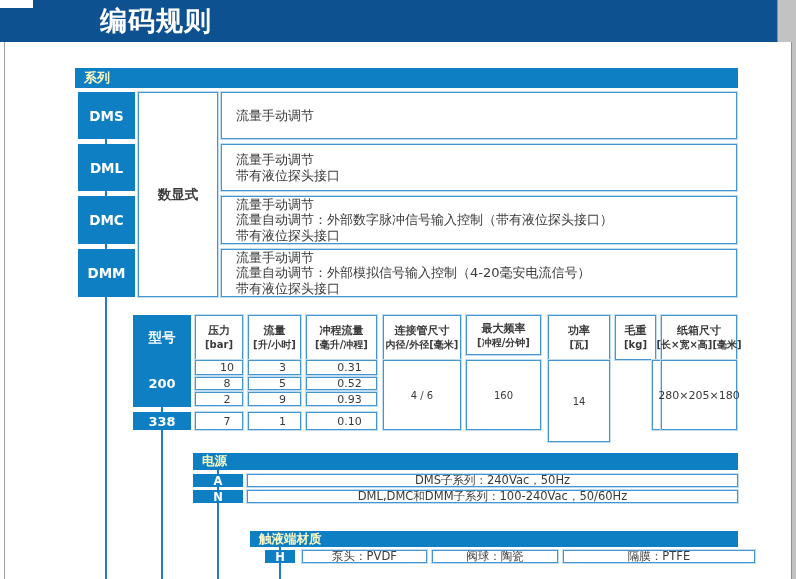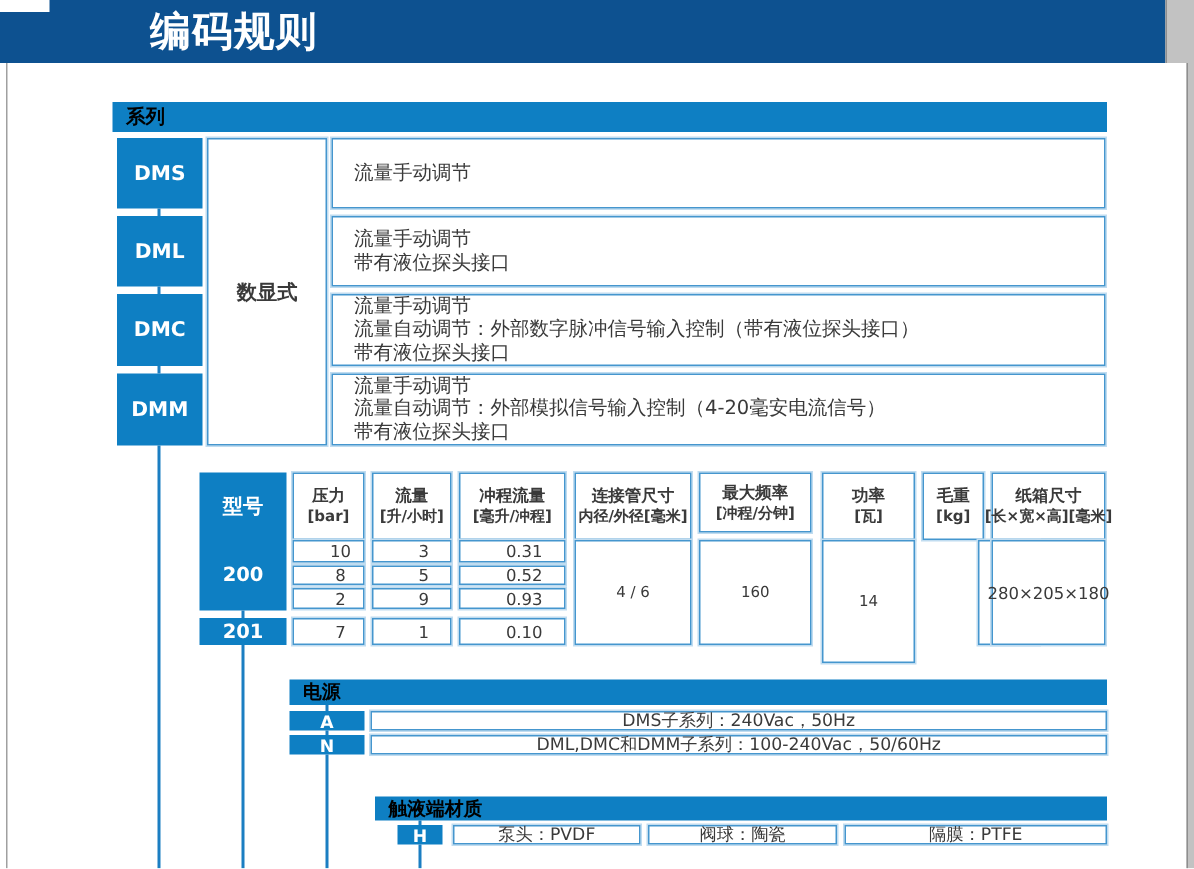--- a/index.html
+++ b/index.html
@@ -6,21 +6,21 @@
   #page{position:relative;width:796px;height:579px;background:#ffffff;overflow:hidden;
         font-family:"DejaVu Sans","Liberation Sans",sans-serif;}
   .abs{position:absolute;box-sizing:border-box;}
   
   .hdr{background:#0d5190;display:flex;align-items:center;}
   .title{color:#ffffff;font-weight:bold;font-size:27px;letter-spacing:1px;padding-left:100px;}
   .corner{background:#ffffff;}
   .gutter{background:#c2c2c2;border-left:1px solid #8e8e8e;}
   .edgeline{background:#a0a0a0;}
   
-  .bar{background:#0e7fc3;color:#000000;font-weight:bold;display:flex;align-items:center;
+  .bar{background:#0e7fc3;color:#fef9c3;font-weight:bold;display:flex;align-items:center;
        padding-left:9px;font-size:13px;}
   .bluebox{background:#0e7fc3;color:#ffffff;font-weight:bold;display:flex;
            align-items:center;justify-content:center;}
   .vline{background:#1b7ec2;width:2px;}
   
   .wbox{background:#ffffff;border:1px solid #4596ce;box-shadow:0 0 0 1px #c0dcf0;
         color:#3a3a3a;display:flex;align-items:center;justify-content:center;}
   .desc{flex-direction:column;align-items:flex-start;justify-content:center;
         padding-left:14px;font-size:13px;line-height:15.5px;}
   .groupbox{font-weight:bold;font-size:13.5px;}
@@ -110,21 +110,21 @@
   <div class="abs wbox hcell" style="left:615px;top:315px;width:41px;height:45px">
     <div class="l1">毛重</div>
     <div class="l2">[kg]</div>
   </div>
   <div class="abs wbox hcell" style="left:661px;top:315px;width:76px;height:45px">
     <div class="l1">纸箱尺寸</div>
     <div class="l2">[长×宽×高][毫米]</div>
   </div>
 
   <div class="abs bluebox code-md" style="left:133px;top:360px;width:58px;height:47px">200</div>
-  <div class="abs bluebox code-md" style="left:133px;top:412px;width:58px;height:18px">201</div>
+  <div class="abs bluebox code-md" style="left:133px;top:412px;width:58px;height:18px">338</div>
 
   <div class="abs wbox cell" style="left:195px;top:360px;width:48px;height:15px">10</div>
   <div class="abs wbox cell" style="left:248px;top:360px;width:53px;height:15px">3</div>
   <div class="abs wbox cell" style="left:306px;top:360px;width:71px;height:15px">0.31</div>
 
   <div class="abs wbox cell" style="left:195px;top:377px;width:48px;height:13px">8</div>
   <div class="abs wbox cell" style="left:248px;top:377px;width:53px;height:13px">5</div>
   <div class="abs wbox cell" style="left:306px;top:377px;width:71px;height:13px">0.52</div>
 
   <div class="abs wbox cell" style="left:195px;top:392px;width:48px;height:14px">2</div>
@@ -155,18 +155,18 @@
   <div class="abs vline" style="left:217px;top:470px;height:4px"></div>
   <div class="abs vline" style="left:217px;top:487px;height:3px"></div>
   <div class="abs vline" style="left:217px;top:503px;height:76px"></div>
 
   <div class="abs bar" style="left:250px;top:531px;width:488px;height:16px;font-size:12.5px">
     <span>触液端材质</span>
   </div>
   <div class="abs bluebox code-sm" style="left:265px;top:550px;width:30px;height:13px">H</div>
   <div class="abs wbox smalldesc" style="left:302px;top:550px;width:125px;height:13px">泵头：PVDF</div>
   <div class="abs wbox smalldesc" style="left:432px;top:550px;width:126px;height:13px">阀球：陶瓷</div>
-  <div class="abs wbox smalldesc" style="left:563px;top:550px;width:175px;height:13px">隔膜：PTFE</div>
+  <div class="abs wbox smalldesc" style="left:563px;top:550px;width:192px;height:13px">隔膜：PTFE</div>
 
   <div class="abs vline" style="left:279px;top:547px;height:3px"></div>
   <div class="abs vline" style="left:279px;top:563px;height:16px"></div>
 
 </div>
 
 </body></html>

